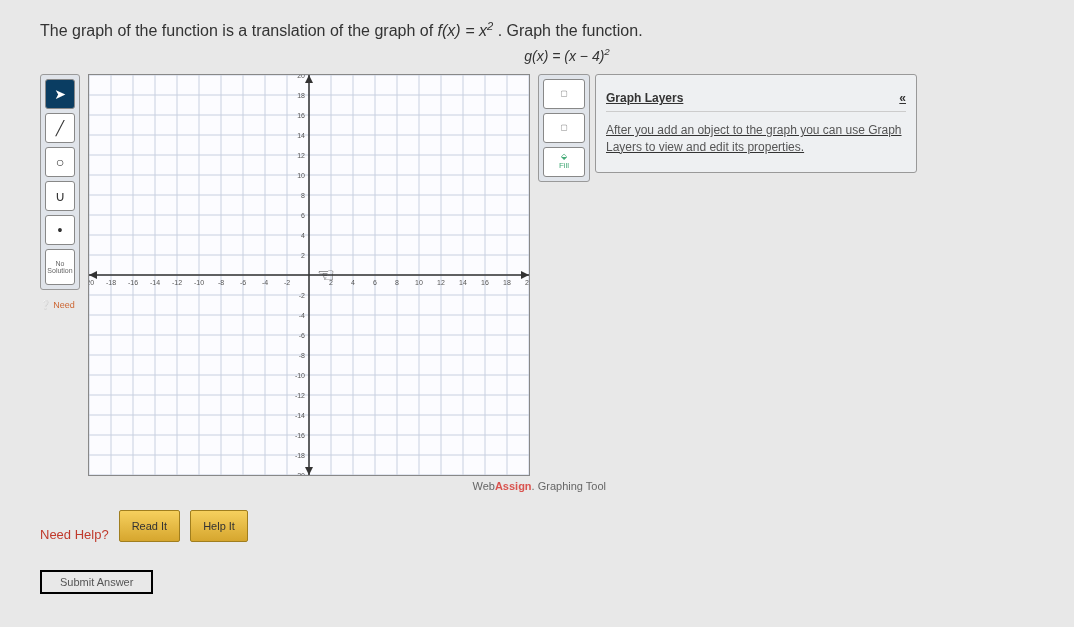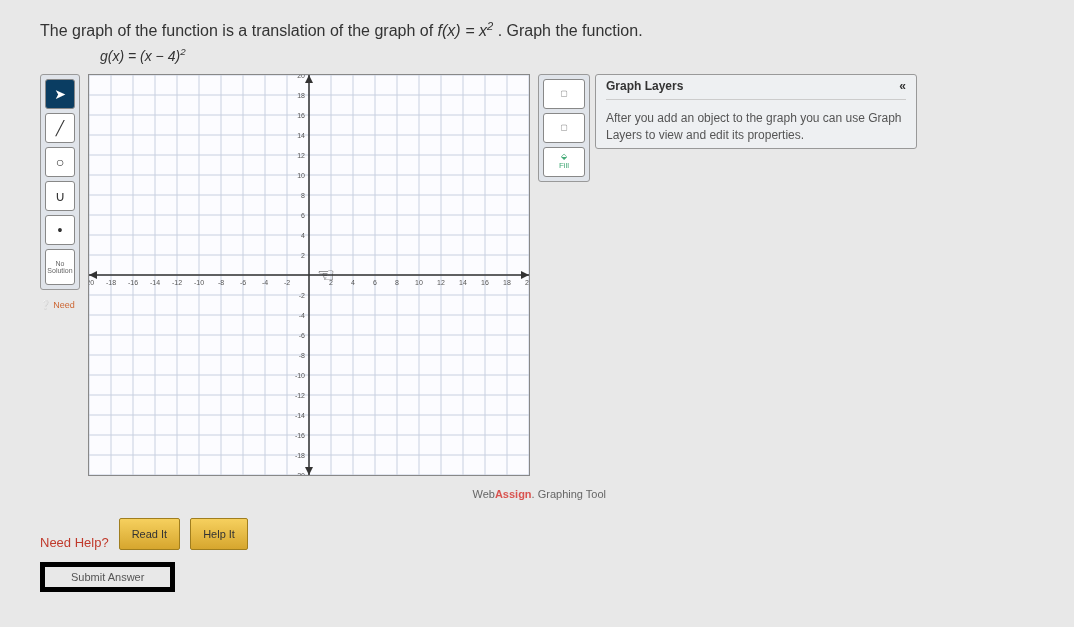--- a/index.html
+++ b/index.html
@@ -3,21 +3,21 @@
 <meta charset="utf-8">
 <style>
   body {
     margin: 0;
     padding: 20px 40px;
     font-family: Arial, sans-serif;
     background: #e8e8e8;
     color: #333;
   }
   .question-text { font-size: 16px; margin-bottom: 6px; }
-  .function-text { font-size: 14px; margin-left: 60px; margin-bottom: 10px; }
+  .function-text { font-size: 14px; margin-left: 60px; margin-bottom: 10px; text-align: center; }
   sup { font-size: 0.7em; }
   .graph-area {
     display: flex;
     align-items: flex-start;
     gap: 8px;
     position: relative;
   }
   .toolbar {
     background: #e0e4ea;
     border: 1px solid #999;
@@ -74,37 +74,38 @@
   .rt-btn.fill { flex-direction: column; line-height:1.1; color:#4a7; }
   .layers-panel {
     position: absolute;
     left: 555px;
     top: 0;
     width: 300px;
     background: #eef0f2;
     border: 1px solid #999;
     border-radius: 3px;
     font-size: 12px;
-    padding: 4px 10px;
+    padding: 16px 10px;
+    text-decoration: underline;
   }
   .layers-header {
     display:flex;
     justify-content: space-between;
     font-weight: bold;
     margin-bottom: 10px;
     padding-bottom: 6px;
     border-bottom: 1px solid #ccc;
   }
   .layers-body { color: #555; line-height: 1.4; }
   .footer-label {
     text-align: right;
     font-size: 11px;
     color: #666;
     width: 520px;
-    margin-top: 12px;
+    margin-top: 4px;
     margin-left: 46px;
   }
   .footer-label b { color: #d9534f; }
   .help-row {
     margin-top: 18px;
     display: flex;
     align-items: flex-end;
     gap: 10px;
     font-size: 13px;
   }
@@ -112,24 +113,24 @@
   .help-btn {
     background: linear-gradient(#f6d05e, #d6a62e);
     border: 1px solid #a07e1e;
     padding: 9px 12px;
     font-size: 11px;
     color: #333;
     cursor: pointer;
     border-radius: 2px;
   }
   .submit-btn {
-    margin-top: 12px;
+    margin-top: 28px;
     background: #e8e8e8;
-    border: 5px solid #000000;
-    padding: 4px 26px;
+    border: 2px solid #000000;
+    padding: 4px 18px;
     font-size: 11px;
     color: #555;
     cursor: pointer;
   }
   .help-link { font-size:9px; color:#c63; margin-top:4px; cursor:pointer; display:flex; align-items:center; gap:2px;}
   .cursor-hand {
     position:absolute;
     left: 228px;
     top: 188px;
     font-size: 20px;

